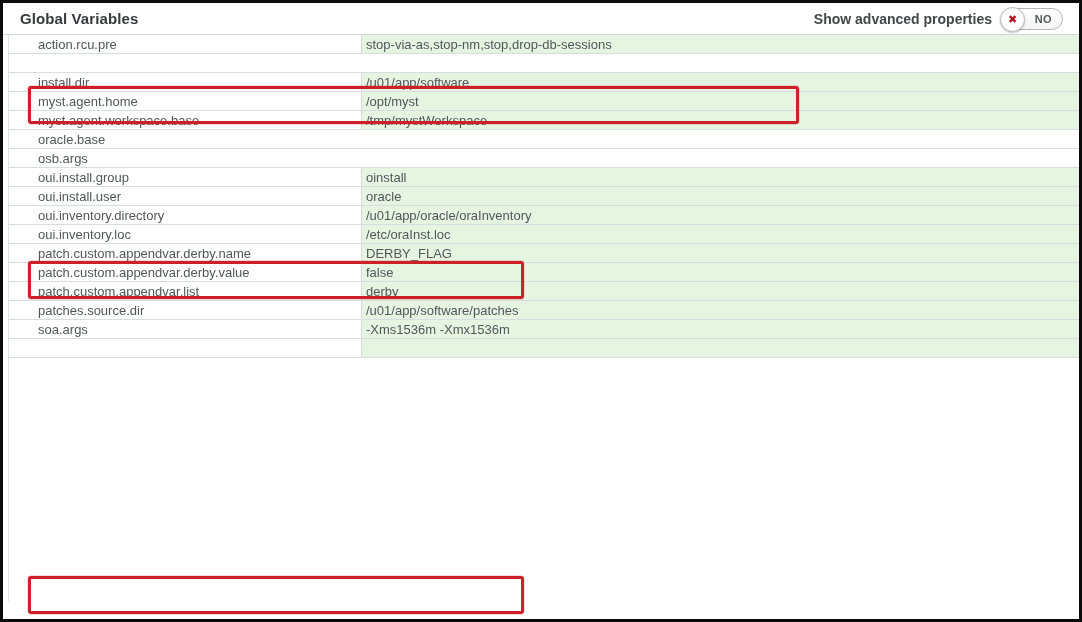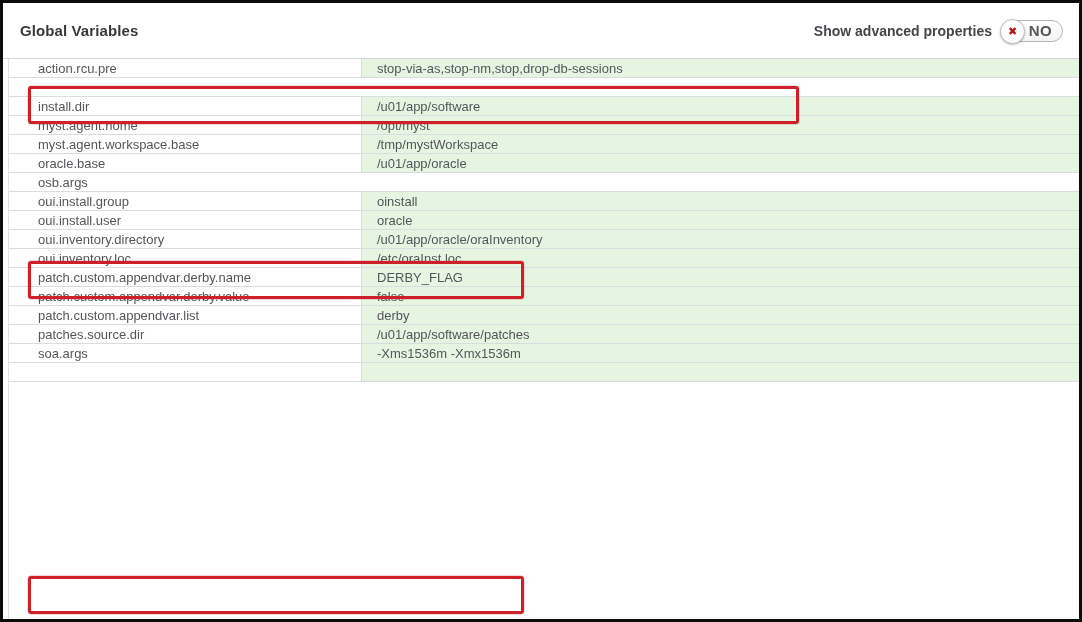--- a/index.html
+++ b/index.html
@@ -15,21 +15,21 @@
   }
   .app{
     position:relative;
     width:1082px;height:622px;
     border:3px solid #0b0b0b;
     background:#fff;
     overflow:hidden;
   }
   
   .header{
-    height:56px;
+    height:32px;
     display:flex;align-items:center;justify-content:space-between;
     padding:0 16px 0 17px;
     border-bottom:1px solid #d3d6d9;
     background:#fff;
   }
   .title{
     font-size:15px;font-weight:700;color:#37393d;
     letter-spacing:.1px;
   }
   .toggle-group{display:flex;align-items:center;}
@@ -51,42 +51,42 @@
     width:25px;height:25px;border-radius:50%;
     background:#fff;border:1px solid #bdbdbd;
     box-shadow:0 1px 2px rgba(0,0,0,.25);
     display:flex;align-items:center;justify-content:center;
   }
   .toggle .knob .x{
     color:var(--toggle-x,#b5121b);
     font-size:11px;font-weight:700;line-height:1;
   }
   .toggle .state{
-    font-size:15px;font-weight:700;color:#55575b;letter-spacing:.4px;margin-left:13px;
+    font-size:11px;font-weight:700;color:#55575b;letter-spacing:.4px;margin-left:13px;
   }
   
   .table{
     margin-left:5px;
     border-left:1px solid #e0e3e5;
     height:566px;
     overflow:hidden;
   }
   .row{
     display:flex;height:19px;
     border-bottom:1px solid var(--sep);
     background:#fff;
   }
   .cell{display:flex;align-items:center;font-size:13px;color:var(--text);}
   .cell .txt{white-space:nowrap;}
   .cell.name{width:352px;padding-left:29px;}
   .cell.value{
     flex:1;
     background:var(--green);
     border-left:1px solid #d7dcd7;
-    padding-left:15px;
+    padding-left:4px;
   }
   
   .hl-box{
     position:absolute;
     border:3px solid var(--red);
     border-radius:3px;
     pointer-events:none;
     box-shadow:0 0 0 .4px rgba(206,32,41,.35);
   }
 </style>
@@ -141,23 +141,20 @@
           <span class="txt">myst.agent.workspace.base</span>
         </div>
         <div class="cell value">
           <span class="txt">/tmp/mystWorkspace</span>
         </div>
       </div>
       <div class="row">
         <div class="cell name">
           <span class="txt">oracle.base</span>
         </div>
-        <div class="cell value">
-          <span class="txt">/u01/app/oracle</span>
-        </div>
       </div>
       <div class="row">
         <div class="cell name">
           <span class="txt">osb.args</span>
         </div>
       </div>
       <div class="row">
         <div class="cell name">
           <span class="txt">oui.install.group</span>
         </div>

